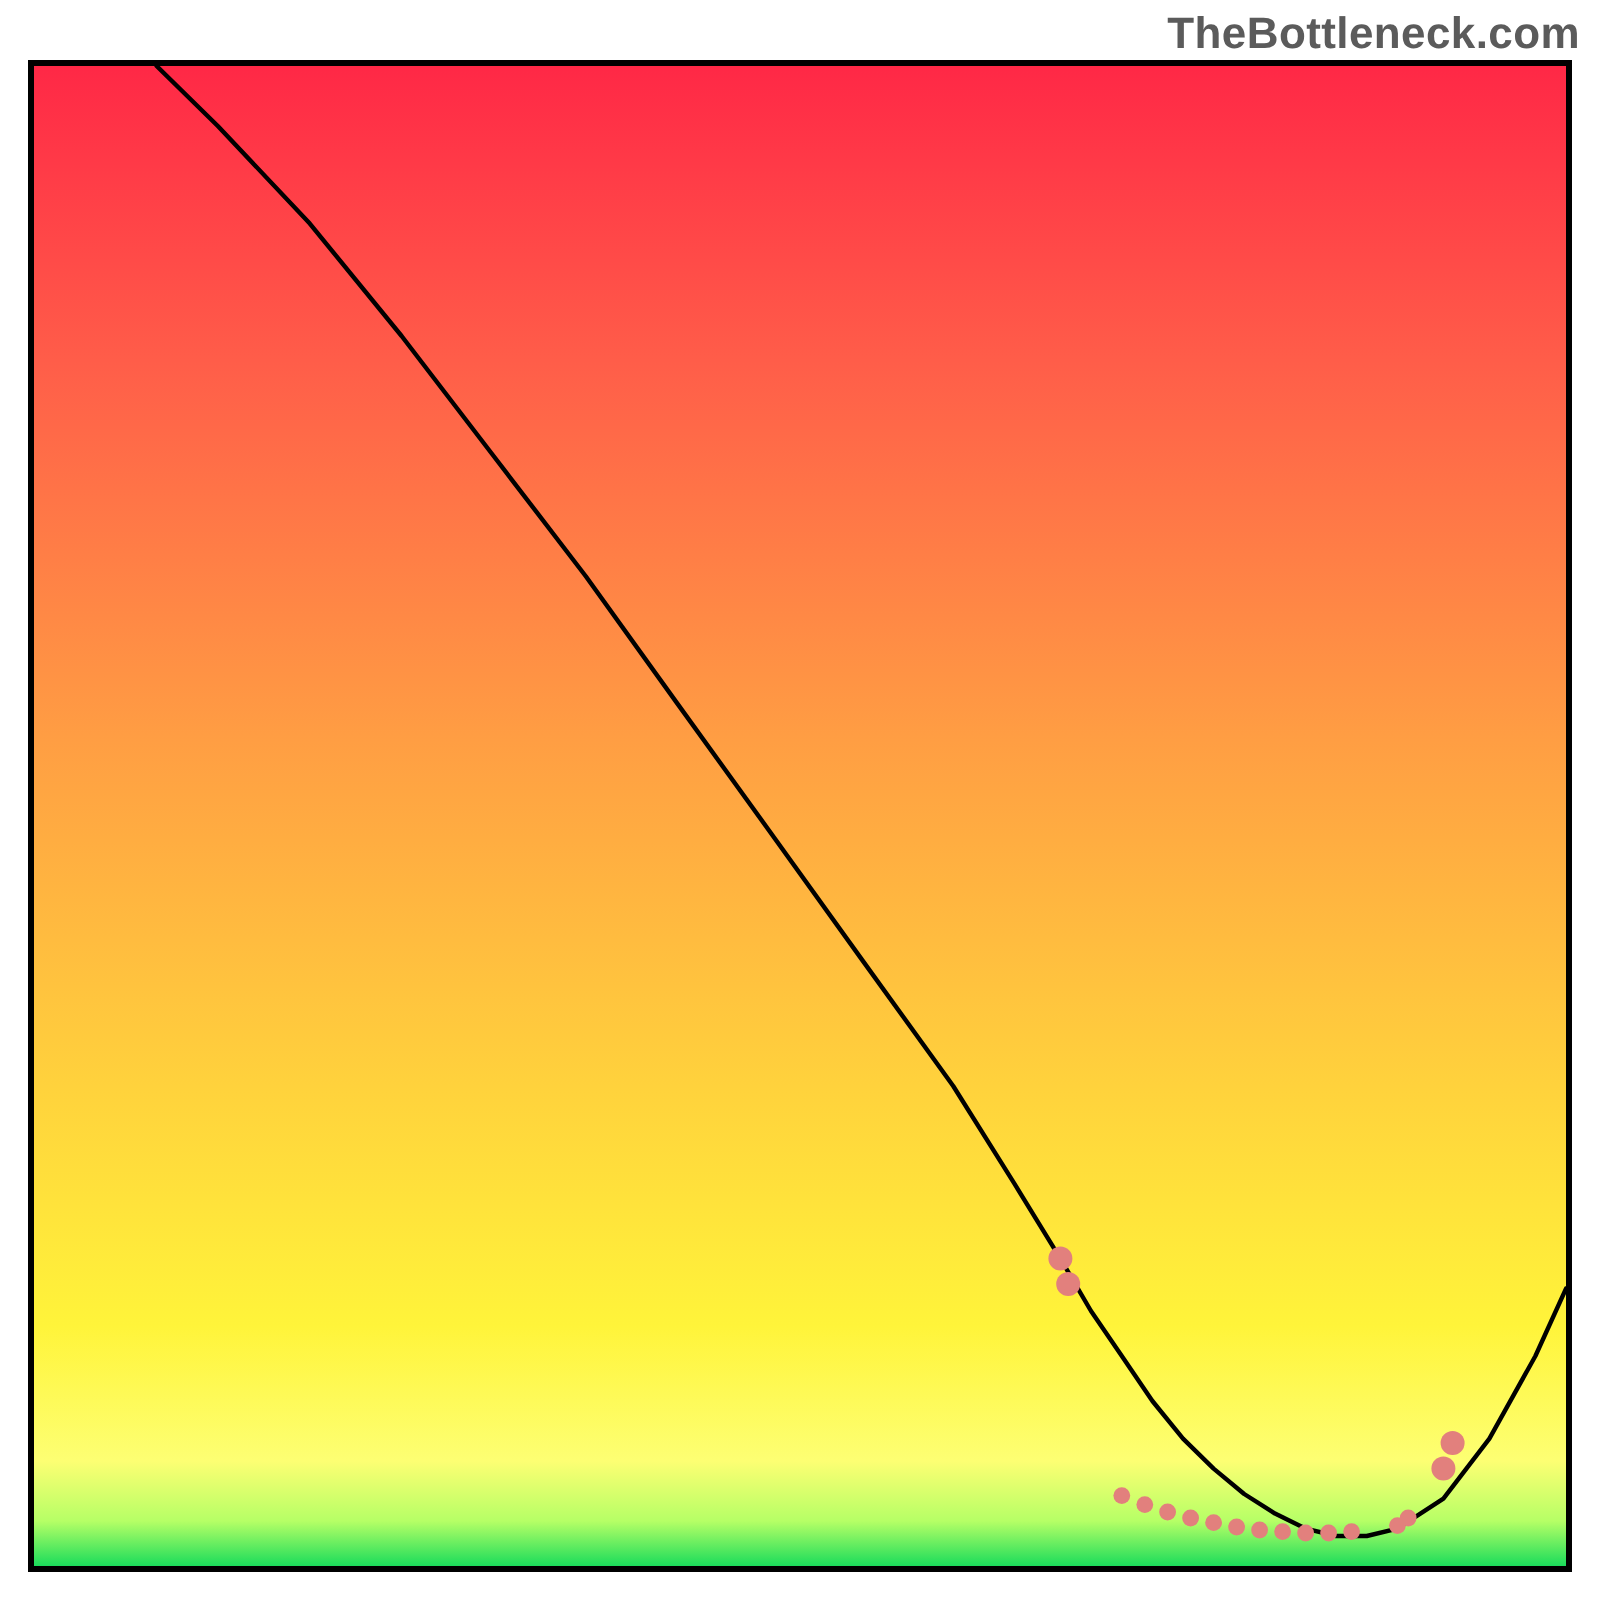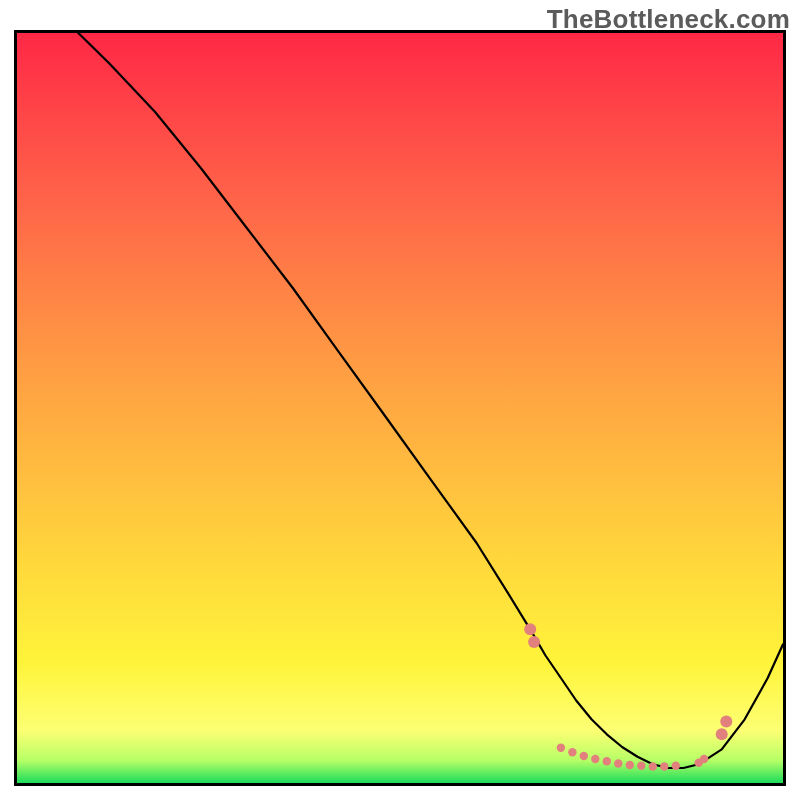--- a/index.html
+++ b/index.html
@@ -13,21 +13,21 @@
   }
   .wrap {
     position: relative;
     width: 800px;
     height: 800px;
   }
   .watermark {
     position: absolute;
     top: 4px;
     right: 10px;
-    font-size: 26px;
+    font-size: 22px;
     font-weight: 600;
     color: #5b5b5b;
     letter-spacing: 0.2px;
     z-index: 5;
   }
   .plot-box {
     position: absolute;
     left: 14px;
     top: 30px;
     width: 772px;

